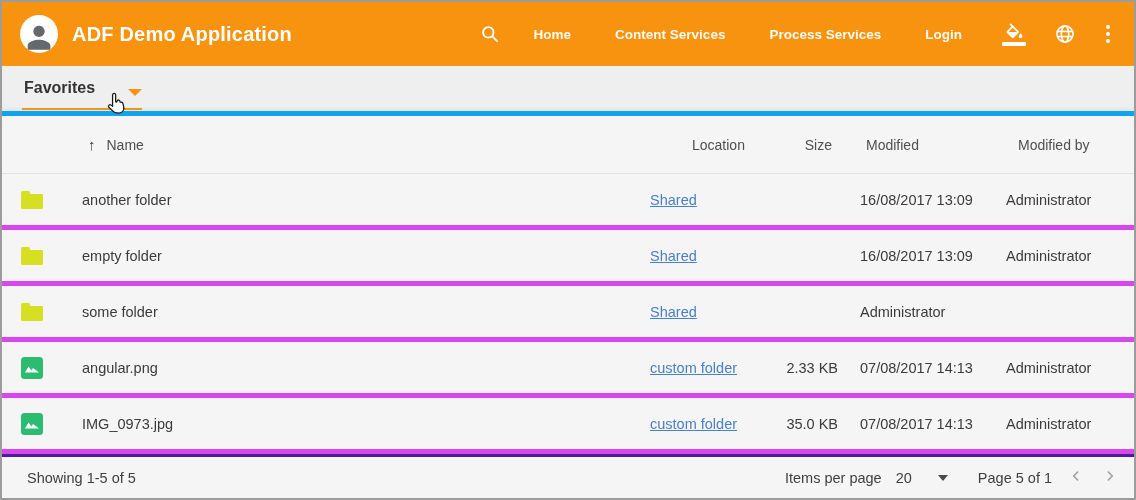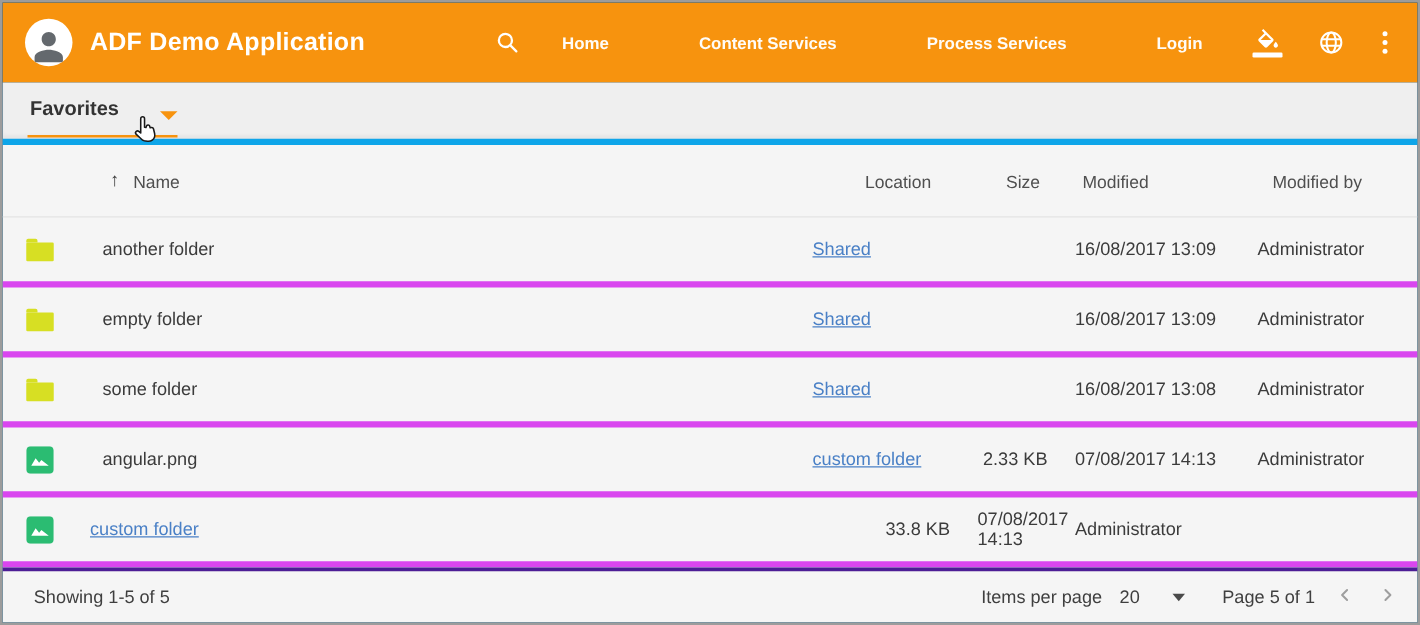--- a/index.html
+++ b/index.html
@@ -32,21 +32,21 @@
     color: #fff; font-size: 20px; font-weight: bold;
     margin-left: 14px; letter-spacing: .2px; white-space: nowrap;
   }
   .header-right { margin-left: auto; display: flex; align-items: center; }
   .icon-btn {
     background: none; border: none; cursor: pointer;
     display: flex; flex-direction: column; align-items: center; justify-content: center;
     padding: 4px;
   }
   .search-btn { margin-right: 30px; }
-  .main-nav { display: flex; align-items: center; gap: 72px; margin-right: 36px; }
+  .main-nav { display: flex; align-items: center; gap: 44px; margin-right: 36px; }
   .main-nav a {
     color: rgba(255,255,255,.97); font-size: 13.5px; font-weight: bold;
     text-decoration: none; white-space: nowrap; cursor: pointer;
   }
   .fill-underline { width: 24px; height: 4px; background: #fff; margin-top: 1px; border-radius: 1px; }
   .hdr-icons { display: flex; align-items: center; gap: 20px; }
   .dots { display: flex; flex-direction: column; gap: 3px; padding: 2px 6px; }
   .dots span { width: 4px; height: 4px; border-radius: 50%; background: #fff; display: block; }
 
   
@@ -230,21 +230,20 @@
       <div class="cell-by">Administrator</div>
     </div>
 
     <div class="trow">
       <div class="icon-cell">
           <span class="folder-icon"></span>
         </div>
       <div class="cell-name">some folder</div>
       <div class="cell-loc"><a class="link">Shared</a></div>
       <div class="cell-size"></div>
-      <div class="cell-mod">16/08/2017 13:08</div>
       <div class="cell-by">Administrator</div>
     </div>
 
     <div class="trow">
       <div class="icon-cell">
         <svg width="22" height="22" viewBox="0 0 22 22">
           <rect width="22" height="22" rx="3.5" fill="#2BBC72"></rect>
           <path d="M4 15.5 L7.5 9.6 L10.3 13.2 L12.1 10.9 L18 15.5 Z" fill="#fff"></path>
         </svg>
       </div>
@@ -255,22 +254,23 @@
       <div class="cell-by">Administrator</div>
     </div>
 
     <div class="trow">
       <div class="icon-cell">
         <svg width="22" height="22" viewBox="0 0 22 22">
           <rect width="22" height="22" rx="3.5" fill="#2BBC72"></rect>
           <path d="M4 15.5 L7.5 9.6 L10.3 13.2 L12.1 10.9 L18 15.5 Z" fill="#fff"></path>
         </svg>
       </div>
+      <div class="cell-name">IMG_0973.jpg</div>
       <div class="cell-loc"><a class="link">custom folder</a></div>
-      <div class="cell-size">33.8 KB</div>
+      <div class="cell-size">35.0 KB</div>
       <div class="cell-mod">07/08/2017 14:13</div>
       <div class="cell-by">Administrator</div>
     </div>
   </div>
 
   <div class="pager">
     <span>Showing 1-5 of 5</span>
     <div class="pager-right">
       <span class="ipp-label">Items per page</span>
       <button class="ipp-select">

